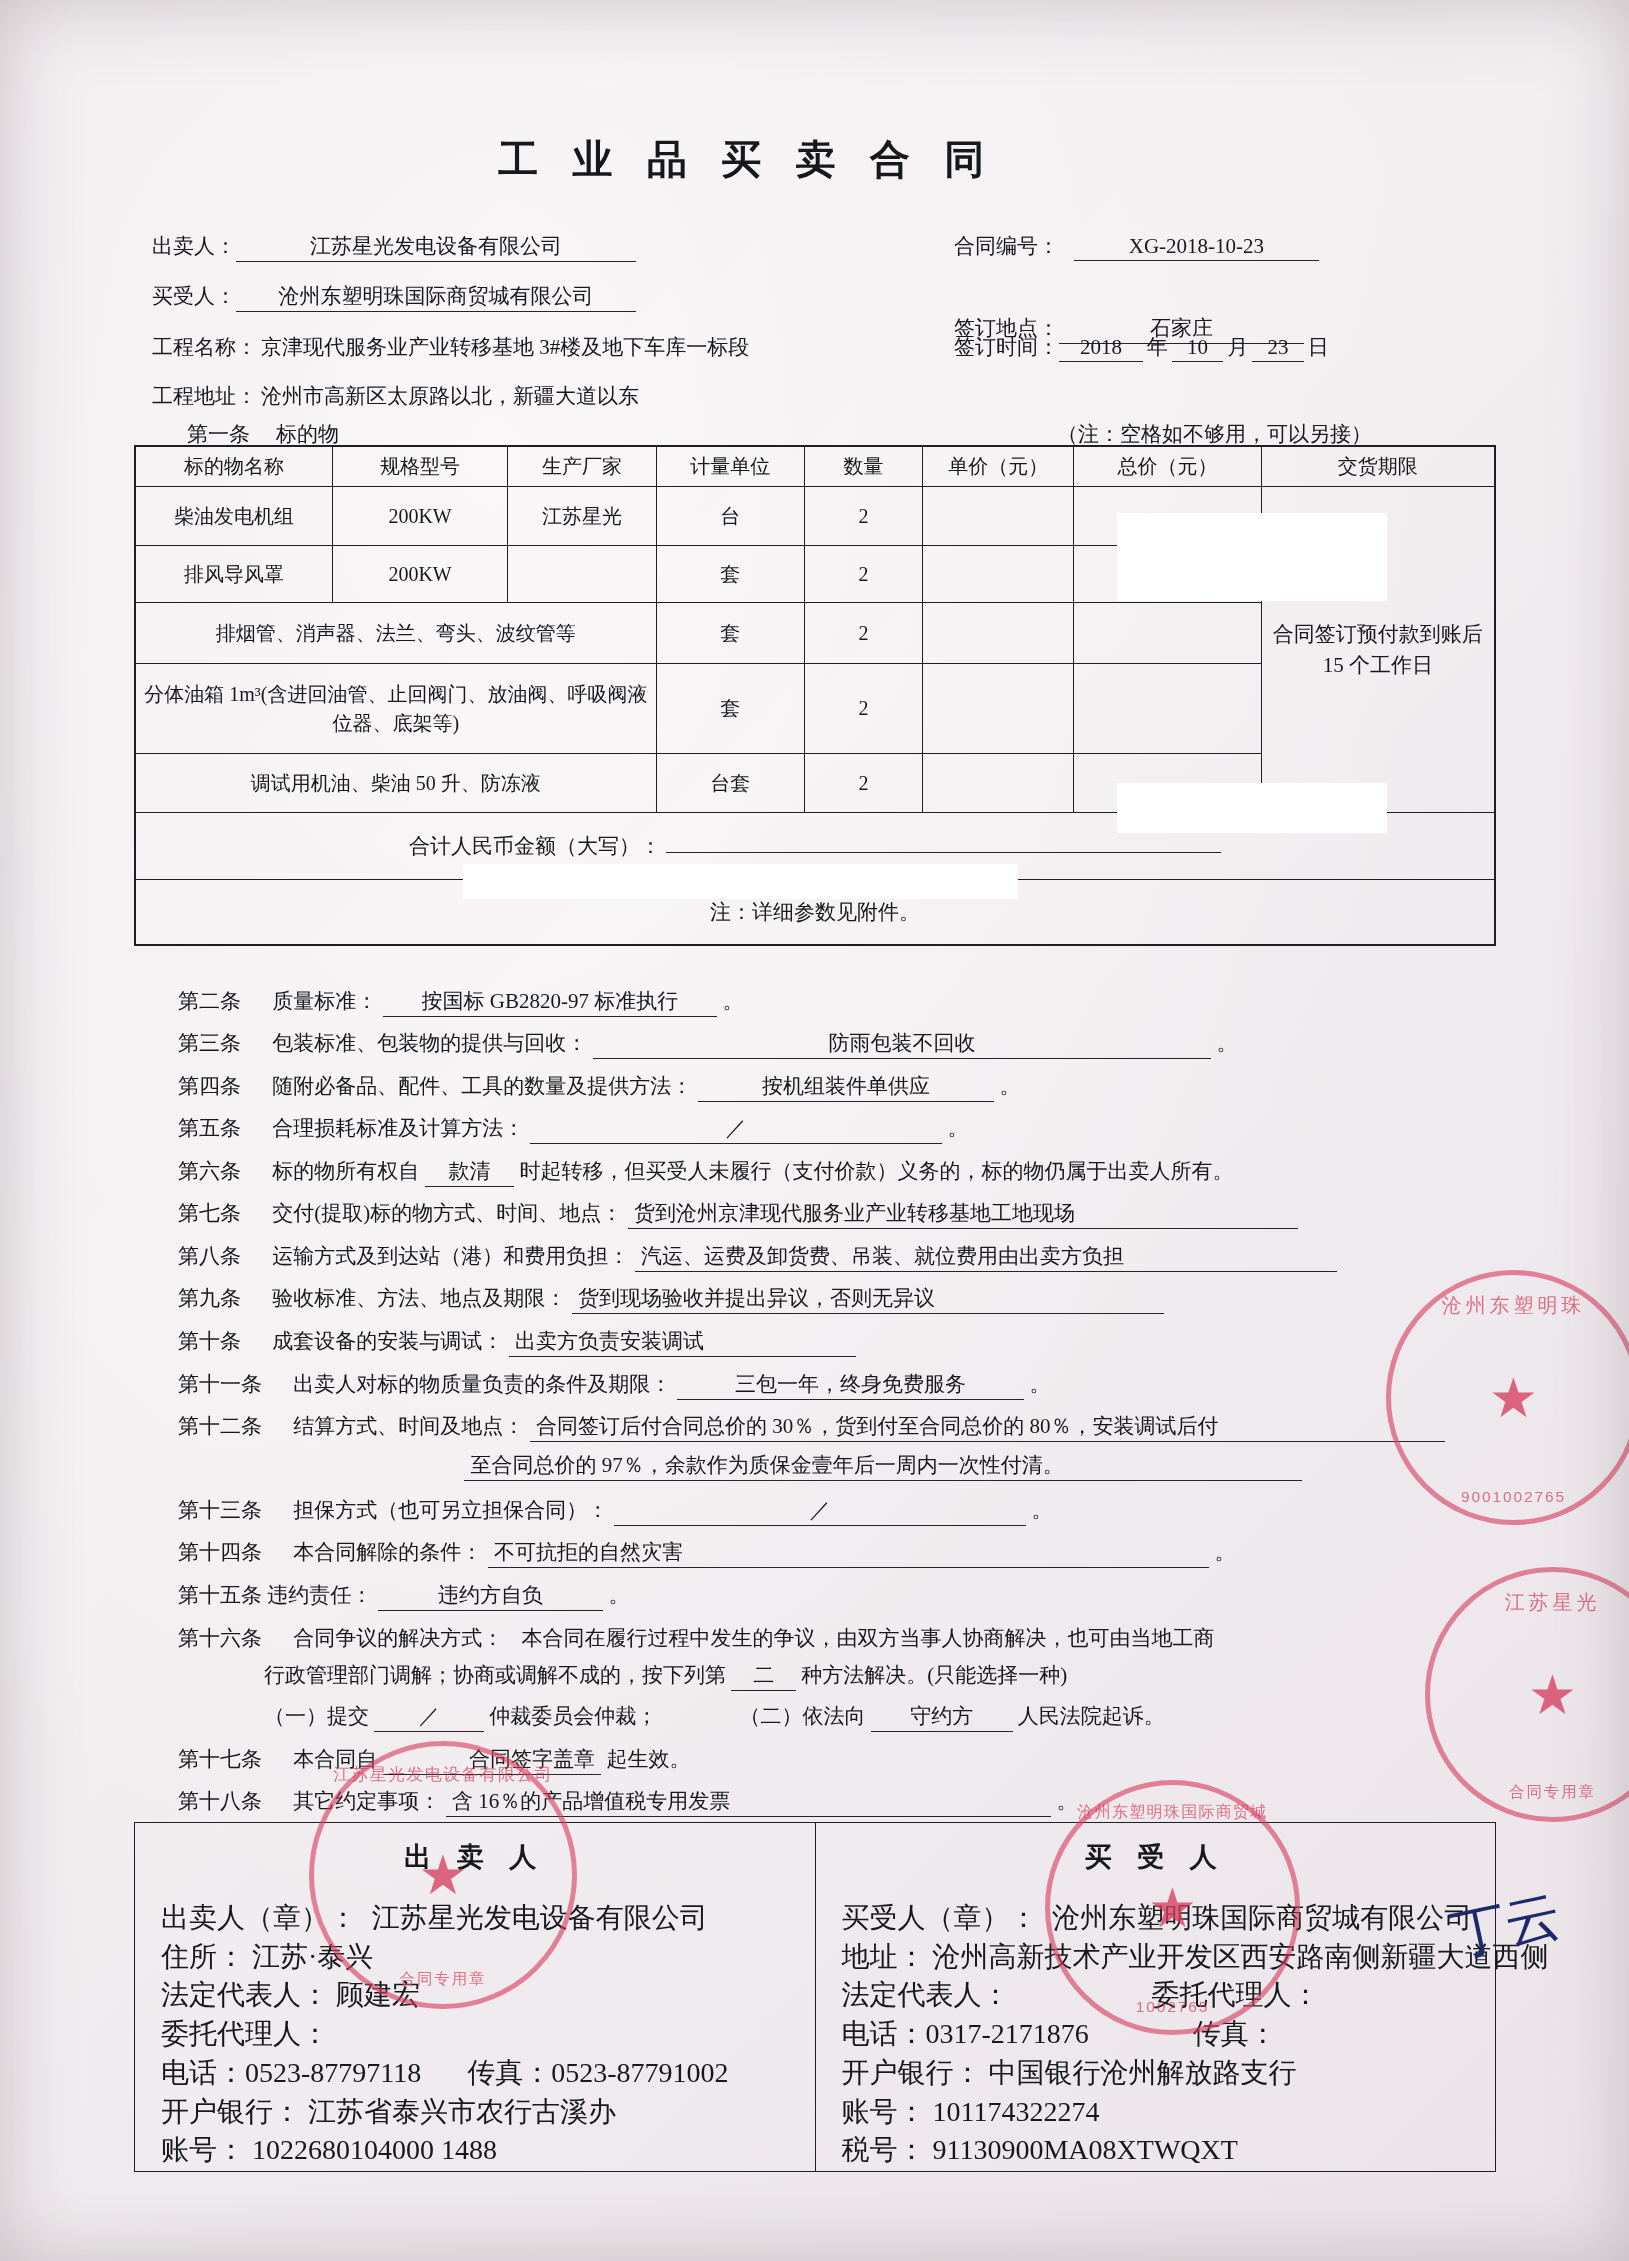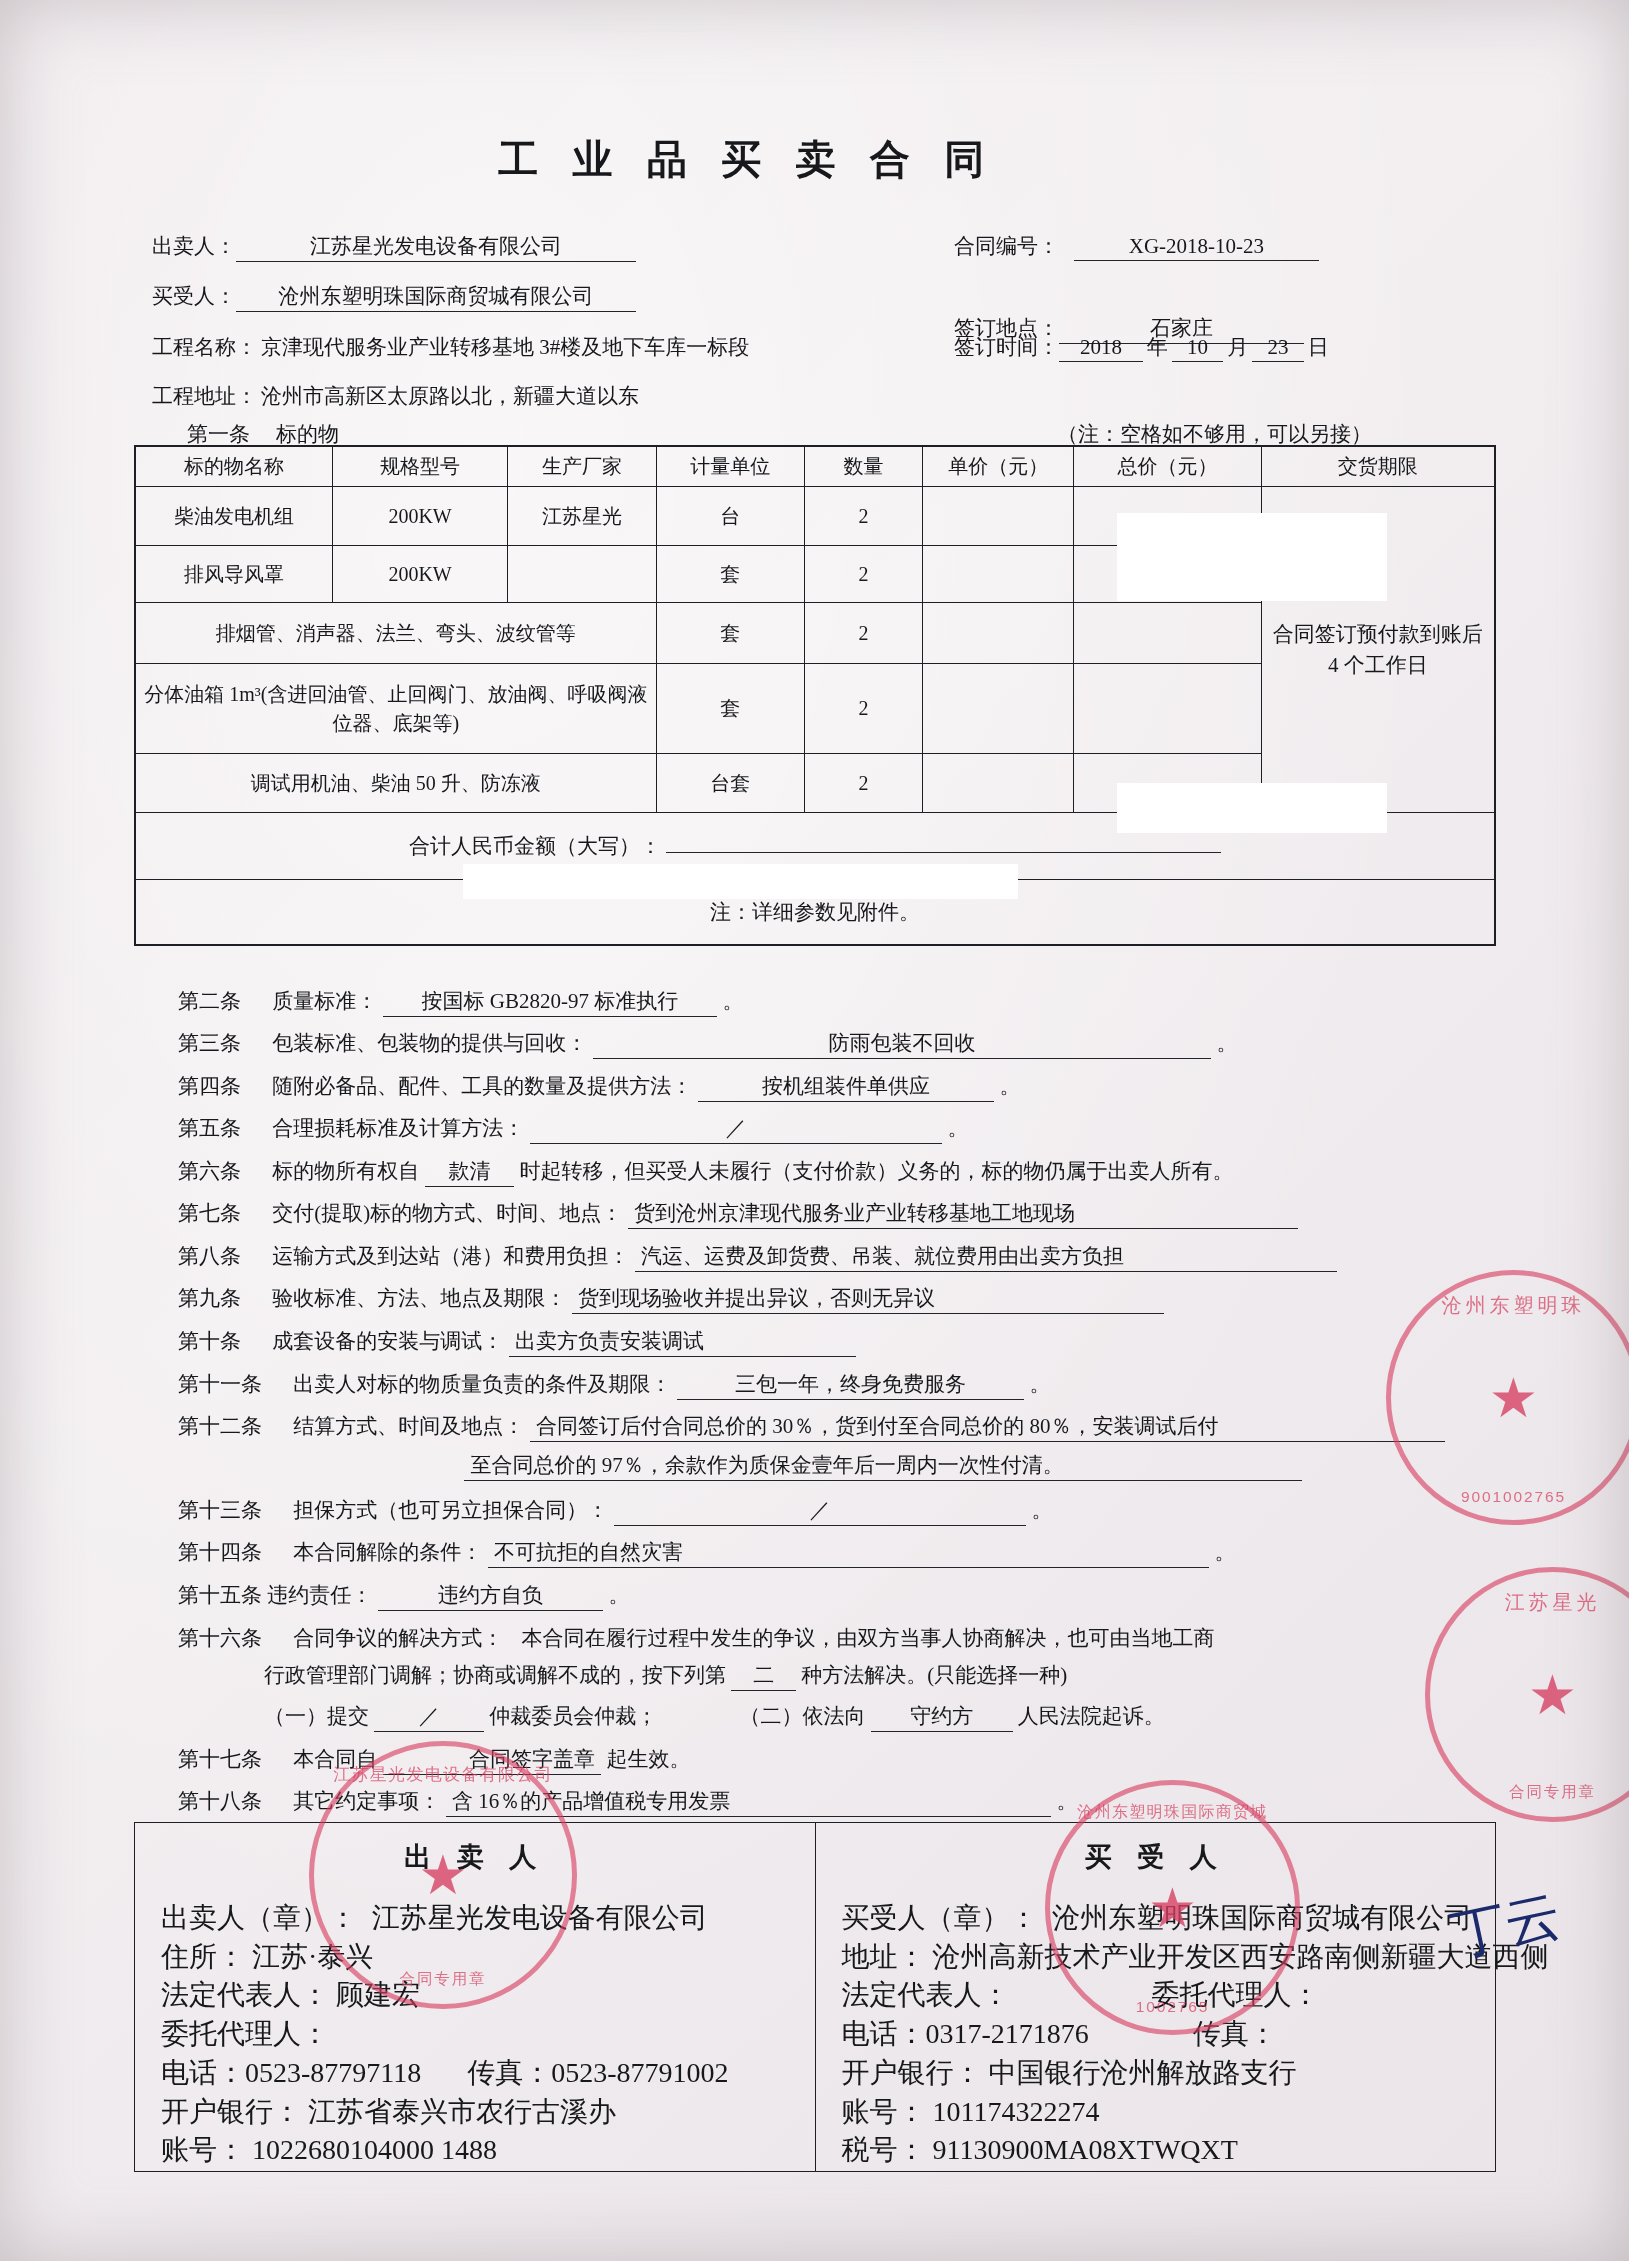--- a/index.html
+++ b/index.html
@@ -261,21 +261,21 @@
         </tr>
 
         <tr style="height:59px;">
           <td class="td-name-left">柴油发电机组</td>
           <td>200KW</td>
           <td>江苏星光</td>
           <td>台</td>
           <td>2</td>
           <td></td>
           <td></td>
-          <td class="deliver-cell" rowspan="5">合同签订预付款到账后 4 个工作日</td>
+          <td class="deliver-cell" rowspan="5">合同签订预付款到账后 15 个工作日</td>
         </tr>
 
         <tr style="height:57px;">
           <td class="td-name-left">排风导风罩</td>
           <td>200KW</td>
           <td></td>
           <td>套</td>
           <td>2</td>
           <td></td>
           <td></td>

